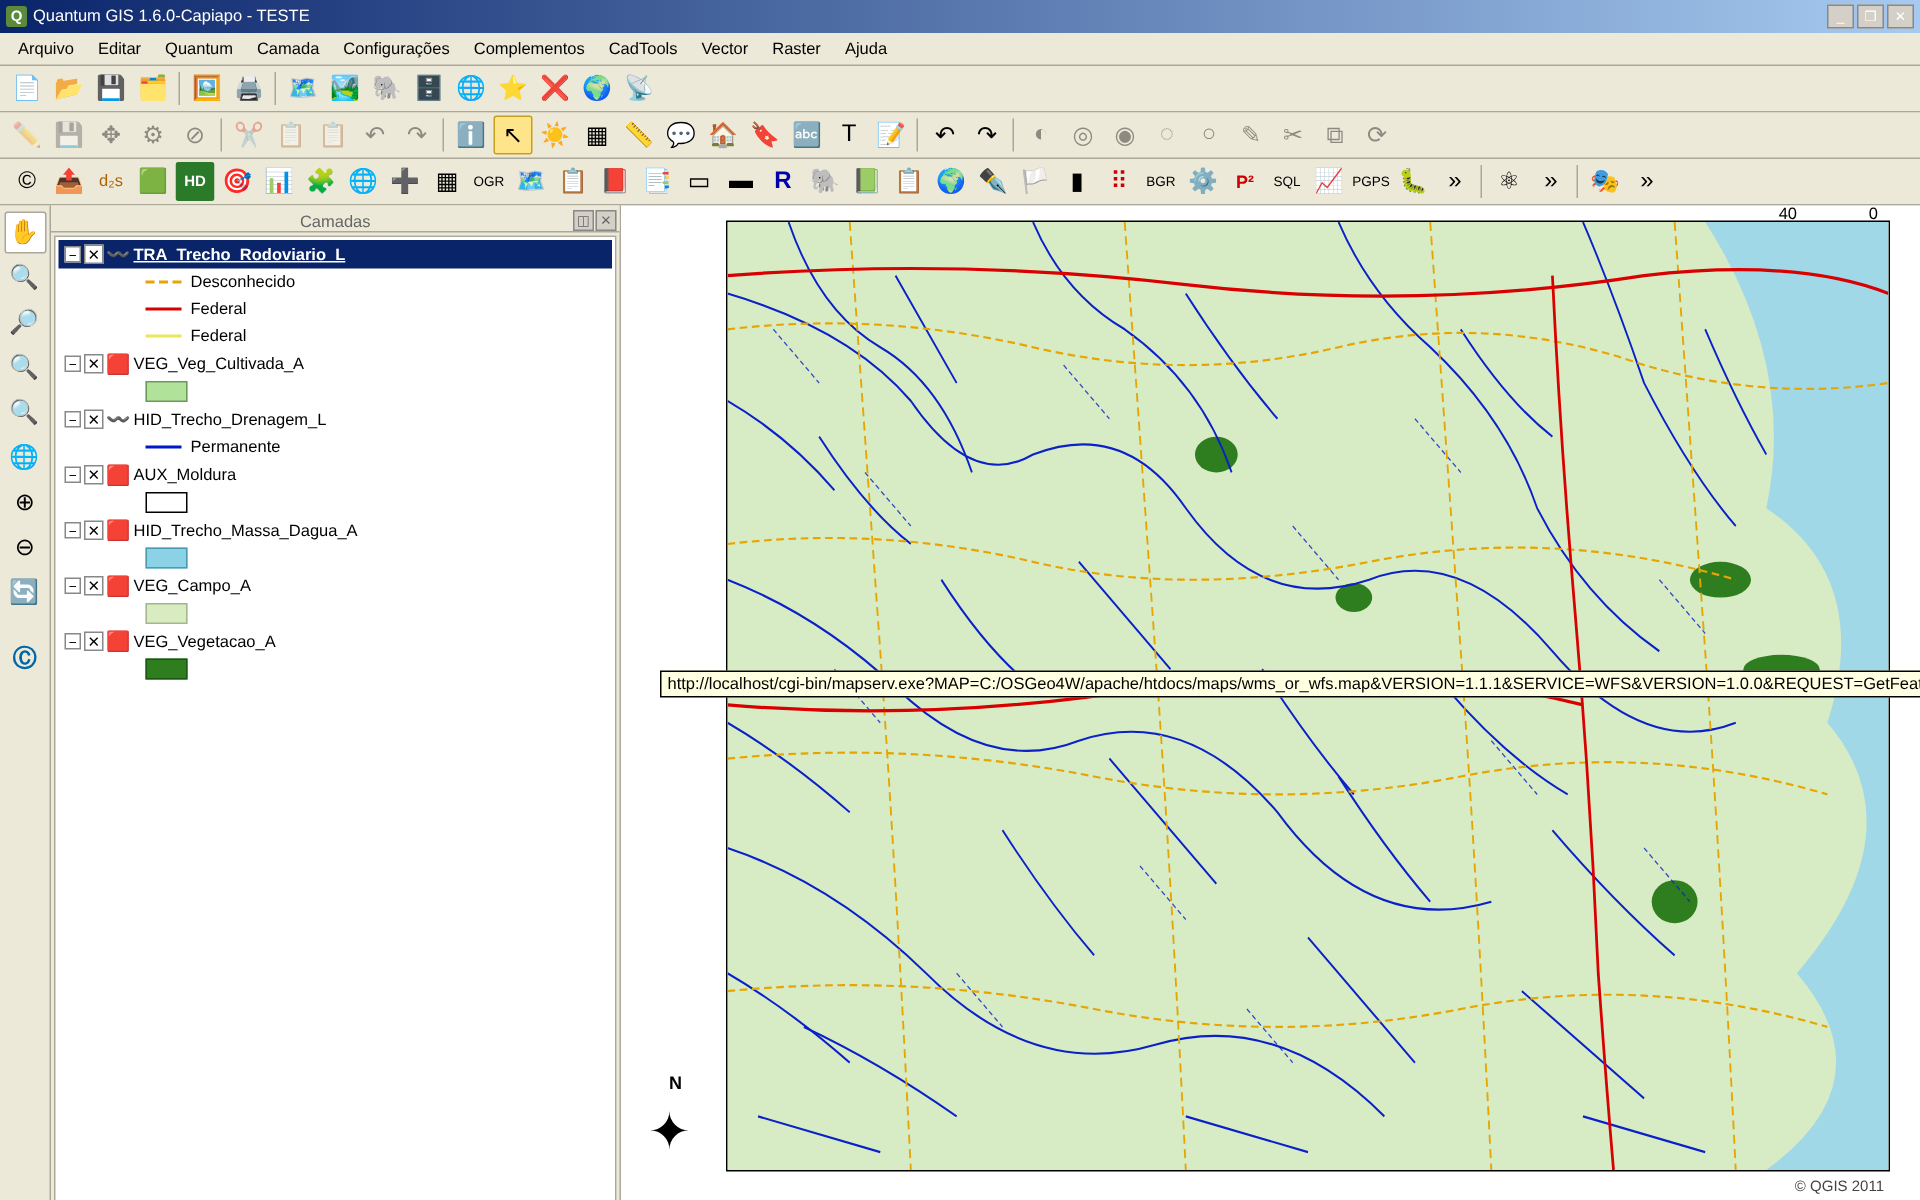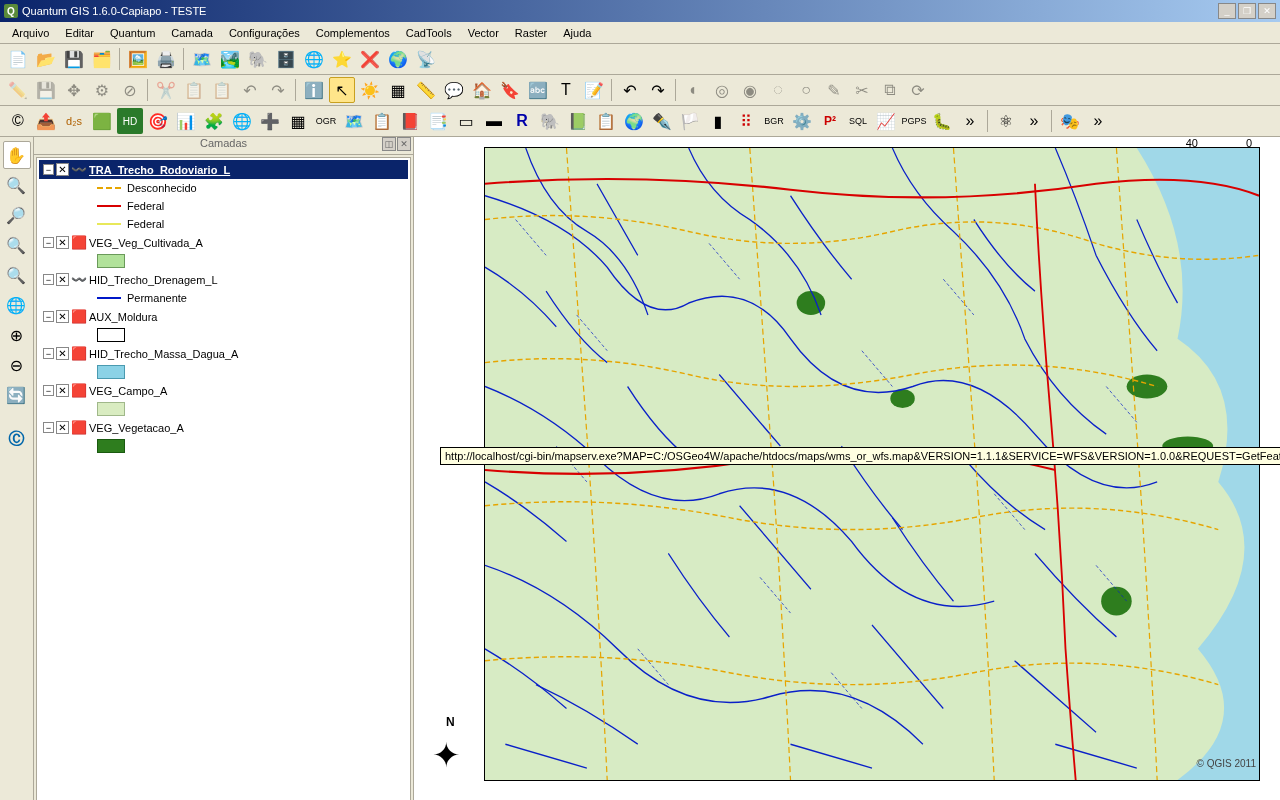--- a/index.html
+++ b/index.html
@@ -11,39 +11,39 @@
 .titlebar-btn { width: 18px; height: 16px; background: #d4d0c8; border: 1px solid #888; display: flex; align-items: center; justify-content: center; font-size: 9px; cursor: pointer; }
 .menubar { height: 22px; background: #ece9d8; border-bottom: 1px solid #aca899; display: flex; align-items: center; padding: 0 4px; }
 .menu-item { padding: 3px 8px; cursor: pointer; }
 .toolbar { background: #ece9d8; border-bottom: 1px solid #aca899; display: flex; align-items: center; padding: 2px 4px; flex-wrap: wrap; min-height: 30px; }
 .tool-btn { width: 26px; height: 26px; border: 1px solid transparent; display: flex; align-items: center; justify-content: center; cursor: pointer; margin: 0 1px; border-radius: 2px; font-size: 16px; }
 .tool-sep { width: 2px; height: 22px; border-left: 1px solid #aca899; margin: 0 3px; }
 .main { display: flex; height: 684px; }
 .left-tools { width: 34px; background: #ece9d8; border-right: 1px solid #aca899; display: flex; flex-direction: column; align-items: center; padding: 4px 0; gap: 2px; }
 .left-tool { width: 28px; height: 28px; border: 1px solid transparent; display: flex; align-items: center; justify-content: center; cursor: pointer; font-size: 16px; border-radius: 2px; }
 .layers-panel { width: 380px; background: #ece9d8; border-right: 1px solid #aca899; display: flex; flex-direction: column; }
-.panel-header { height: 18px; background: #ece9d8; border-bottom: 1px solid #aca899; display: flex; align-items: flex-start; justify-content: center; position: relative; font-size: 10px; color: #666; }
+.panel-header { height: 18px; background: #ece9d8; border-bottom: 1px solid #aca899; display: flex; align-items: flex-end; justify-content: center; position: relative; font-size: 10px; color: #666; }
 .panel-close-btns { position: absolute; right: 2px; display: flex; gap: 1px; }
 .panel-close-btns span { width: 14px; height: 14px; border: 1px solid #888; background: #d4d0c8; font-size: 9px; display: flex; align-items: center; justify-content: center; cursor: pointer; }
 .layer-tree { flex: 1; background: #fff; border: 1px solid #aca899; margin: 2px; overflow: auto; padding: 2px; }
 .layer-row { display: flex; align-items: center; height: 19px; padding-left: 4px; gap: 2px; white-space: nowrap; }
 .layer-row.selected { background: #0a246a; color: #fff; }
 .layer-row.selected .layer-name { text-decoration: underline; }
 .expand { width: 11px; height: 11px; border: 1px solid #888; display: flex; align-items: center; justify-content: center; font-size: 9px; background: #fff; color: #000; cursor: pointer; }
 .chk { width: 13px; height: 13px; border: 1px solid #888; background: #fff; color: #000; display: flex; align-items: center; justify-content: center; font-size: 10px; cursor: pointer; }
 .layer-ico { width: 16px; height: 16px; display: flex; align-items: center; justify-content: center; font-size: 13px; }
 .legend-line { width: 24px; height: 0; border-top-width: 2px; border-top-style: solid; }
 .legend-line.dashed { border-top-style: dashed; }
 .sub-row { padding-left: 58px; display: flex; align-items: center; height: 18px; gap: 6px; text-align: center; }
 .swatch { width: 28px; height: 14px; }
 .map-area { flex: 1; background: #fff; position: relative; overflow: hidden; }
 .map-canvas { position: absolute; left: 70px; top: 10px; right: 20px; bottom: 40px; border: 1px solid #000; background: #fdfdfa; overflow: hidden; }
 .scale-bar-txt { position: absolute; top: 0px; right: 28px; font-size: 11px; }
 .scale-unit { position: absolute; top: 14px; right: 28px; font-size: 11px; }
-.qgis-credit { position: absolute; bottom: 52px; right: 24px; font-size: 10px; color: #444; margin-left: 28px; }
+.qgis-credit { position: absolute; bottom: 24px; right: 24px; font-size: 10px; color: #444; margin-left: 28px; }
 .compass { position: absolute; left: 18px; bottom: 46px; font-size: 34px; color: #000; }
 .compass-n { position: absolute; left: 32px; bottom: 92px; font-size: 12px; font-weight: bold; }
 .tooltip { position: absolute; left: 26px; top: 310px; background: #ffffe1; border: 1px solid #000; padding: 2px 4px; font-size: 11px; white-space: nowrap; z-index: 100; }
 </style>
 </head>
 <body>
 
 <div class="titlebar">
   <div class="titlebar-left">
     <span class="qgis-icon">Q</span>
@@ -126,21 +126,21 @@
   <span class="tool-btn" style="opacity:.4">✂</span>
   <span class="tool-btn" style="opacity:.4">⧉</span>
   <span class="tool-btn" style="opacity:.4">⟳</span>
 </div>
 
 <div class="toolbar">
   <span class="tool-btn">©</span>
   <span class="tool-btn">📤</span>
   <span class="tool-btn" style="font-size:11px;color:#b06000;font-weight:normal">d₂s</span>
   <span class="tool-btn">🟩</span>
-  <span class="tool-btn" style="font-size:10px;background:#2a7a2a;color:#fff;font-weight:normal">HD</span>
+  <span class="tool-btn" style="font-size:10px;background:#2a7a2a;color:#fff;font-weight:bold">HD</span>
   <span class="tool-btn">🎯</span>
   <span class="tool-btn">📊</span>
   <span class="tool-btn">🧩</span>
   <span class="tool-btn">🌐</span>
   <span class="tool-btn">➕</span>
   <span class="tool-btn">▦</span>
   <span class="tool-btn" style="font-size:9px">OGR</span>
   <span class="tool-btn">🗺️</span>
   <span class="tool-btn">📋</span>
   <span class="tool-btn" style="color:#c00">📕</span>

